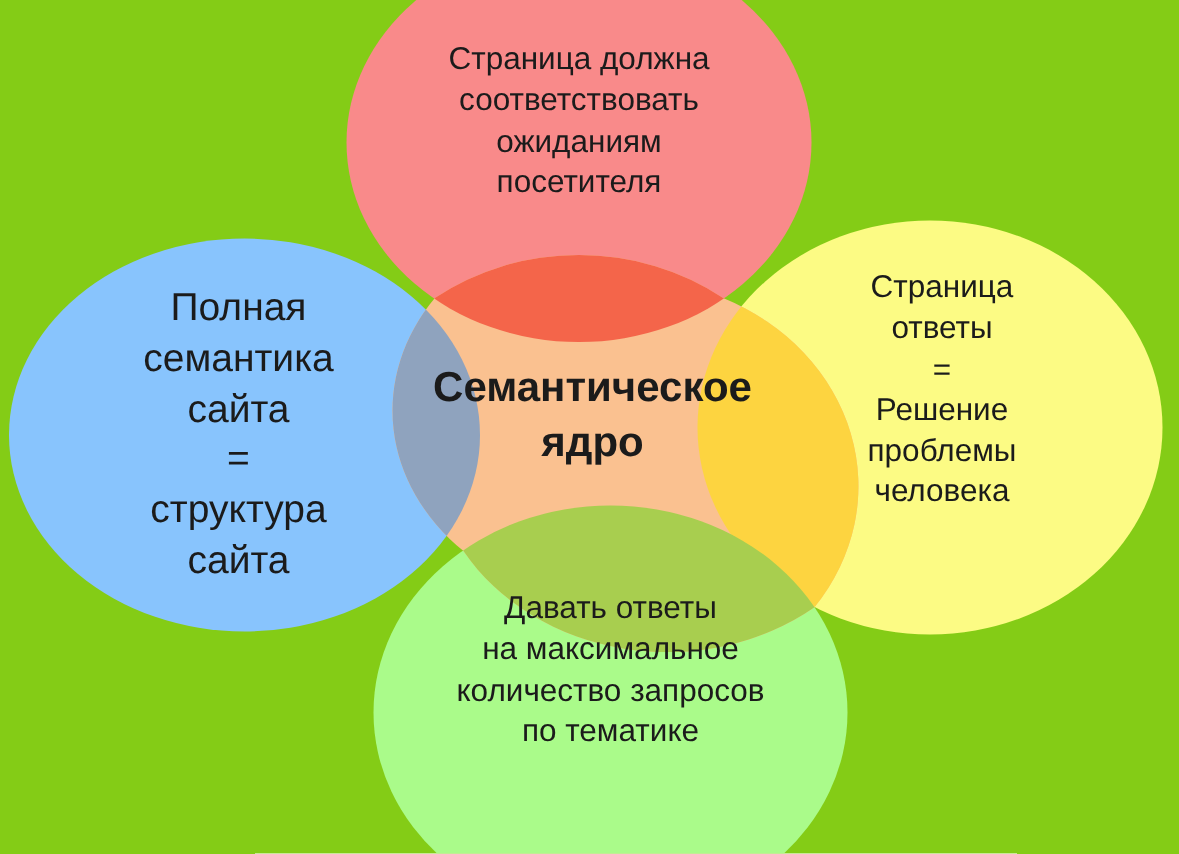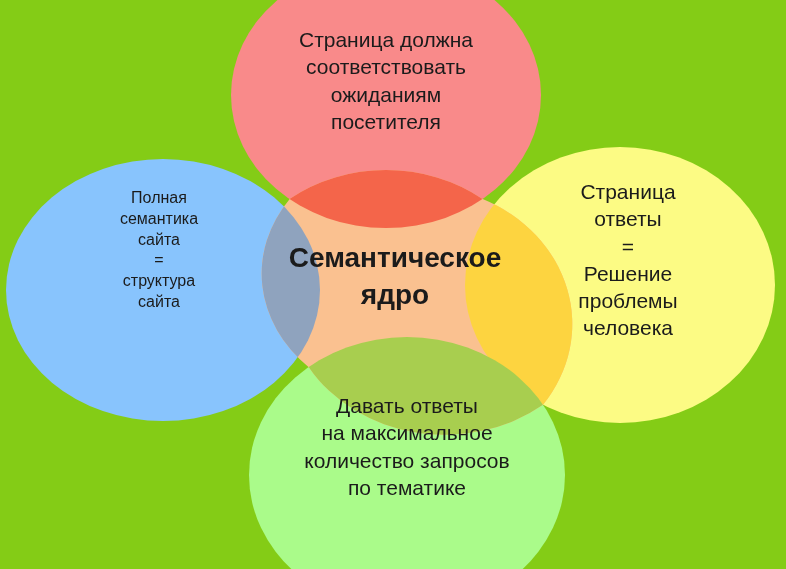--- a/index.html
+++ b/index.html
@@ -40,21 +40,21 @@
   #label-top {
     left: 236px;
     top: 26px;
     width: 300px;
     font-size: 21px;
   }
   #label-left {
     left: 28px;
     top: 188px;
     width: 262px;
-    font-size: 16px;
+    font-size: 26px;
     text-align: center;
   }
   #label-right {
     left: 498px;
     top: 178px;
     width: 260px;
     font-size: 21px;
   }
   #label-bottom {
     left: 248px;

